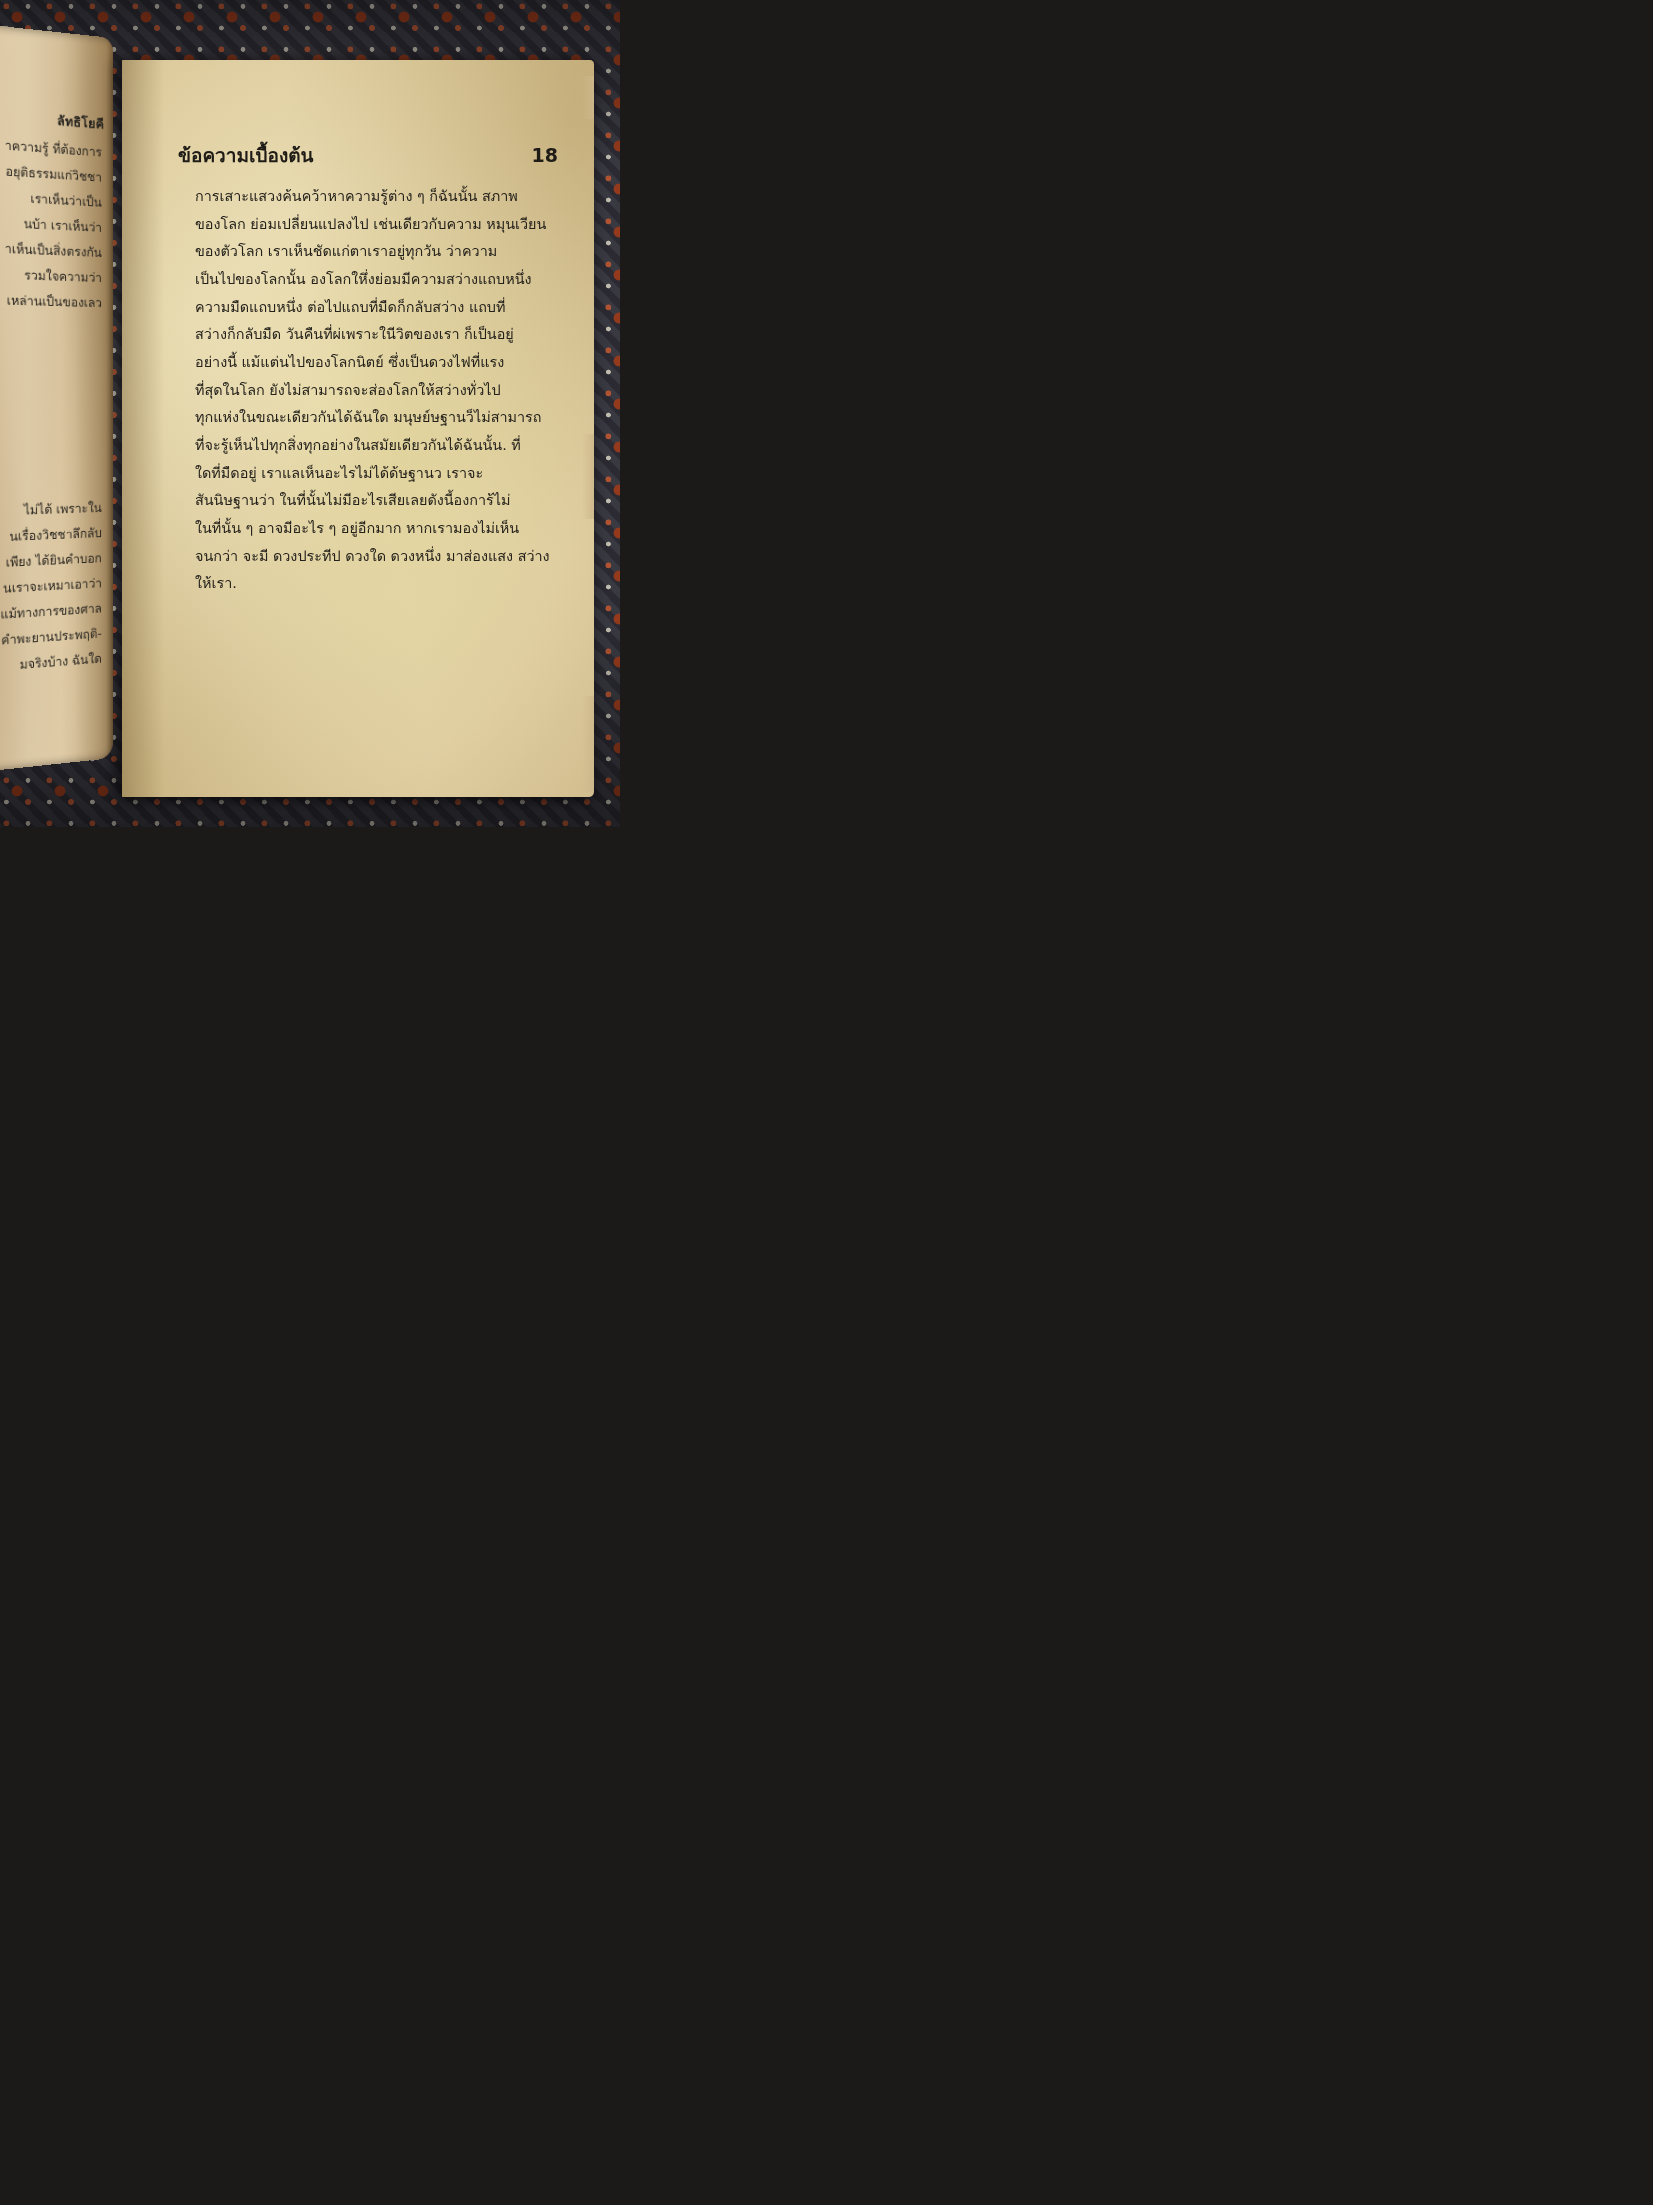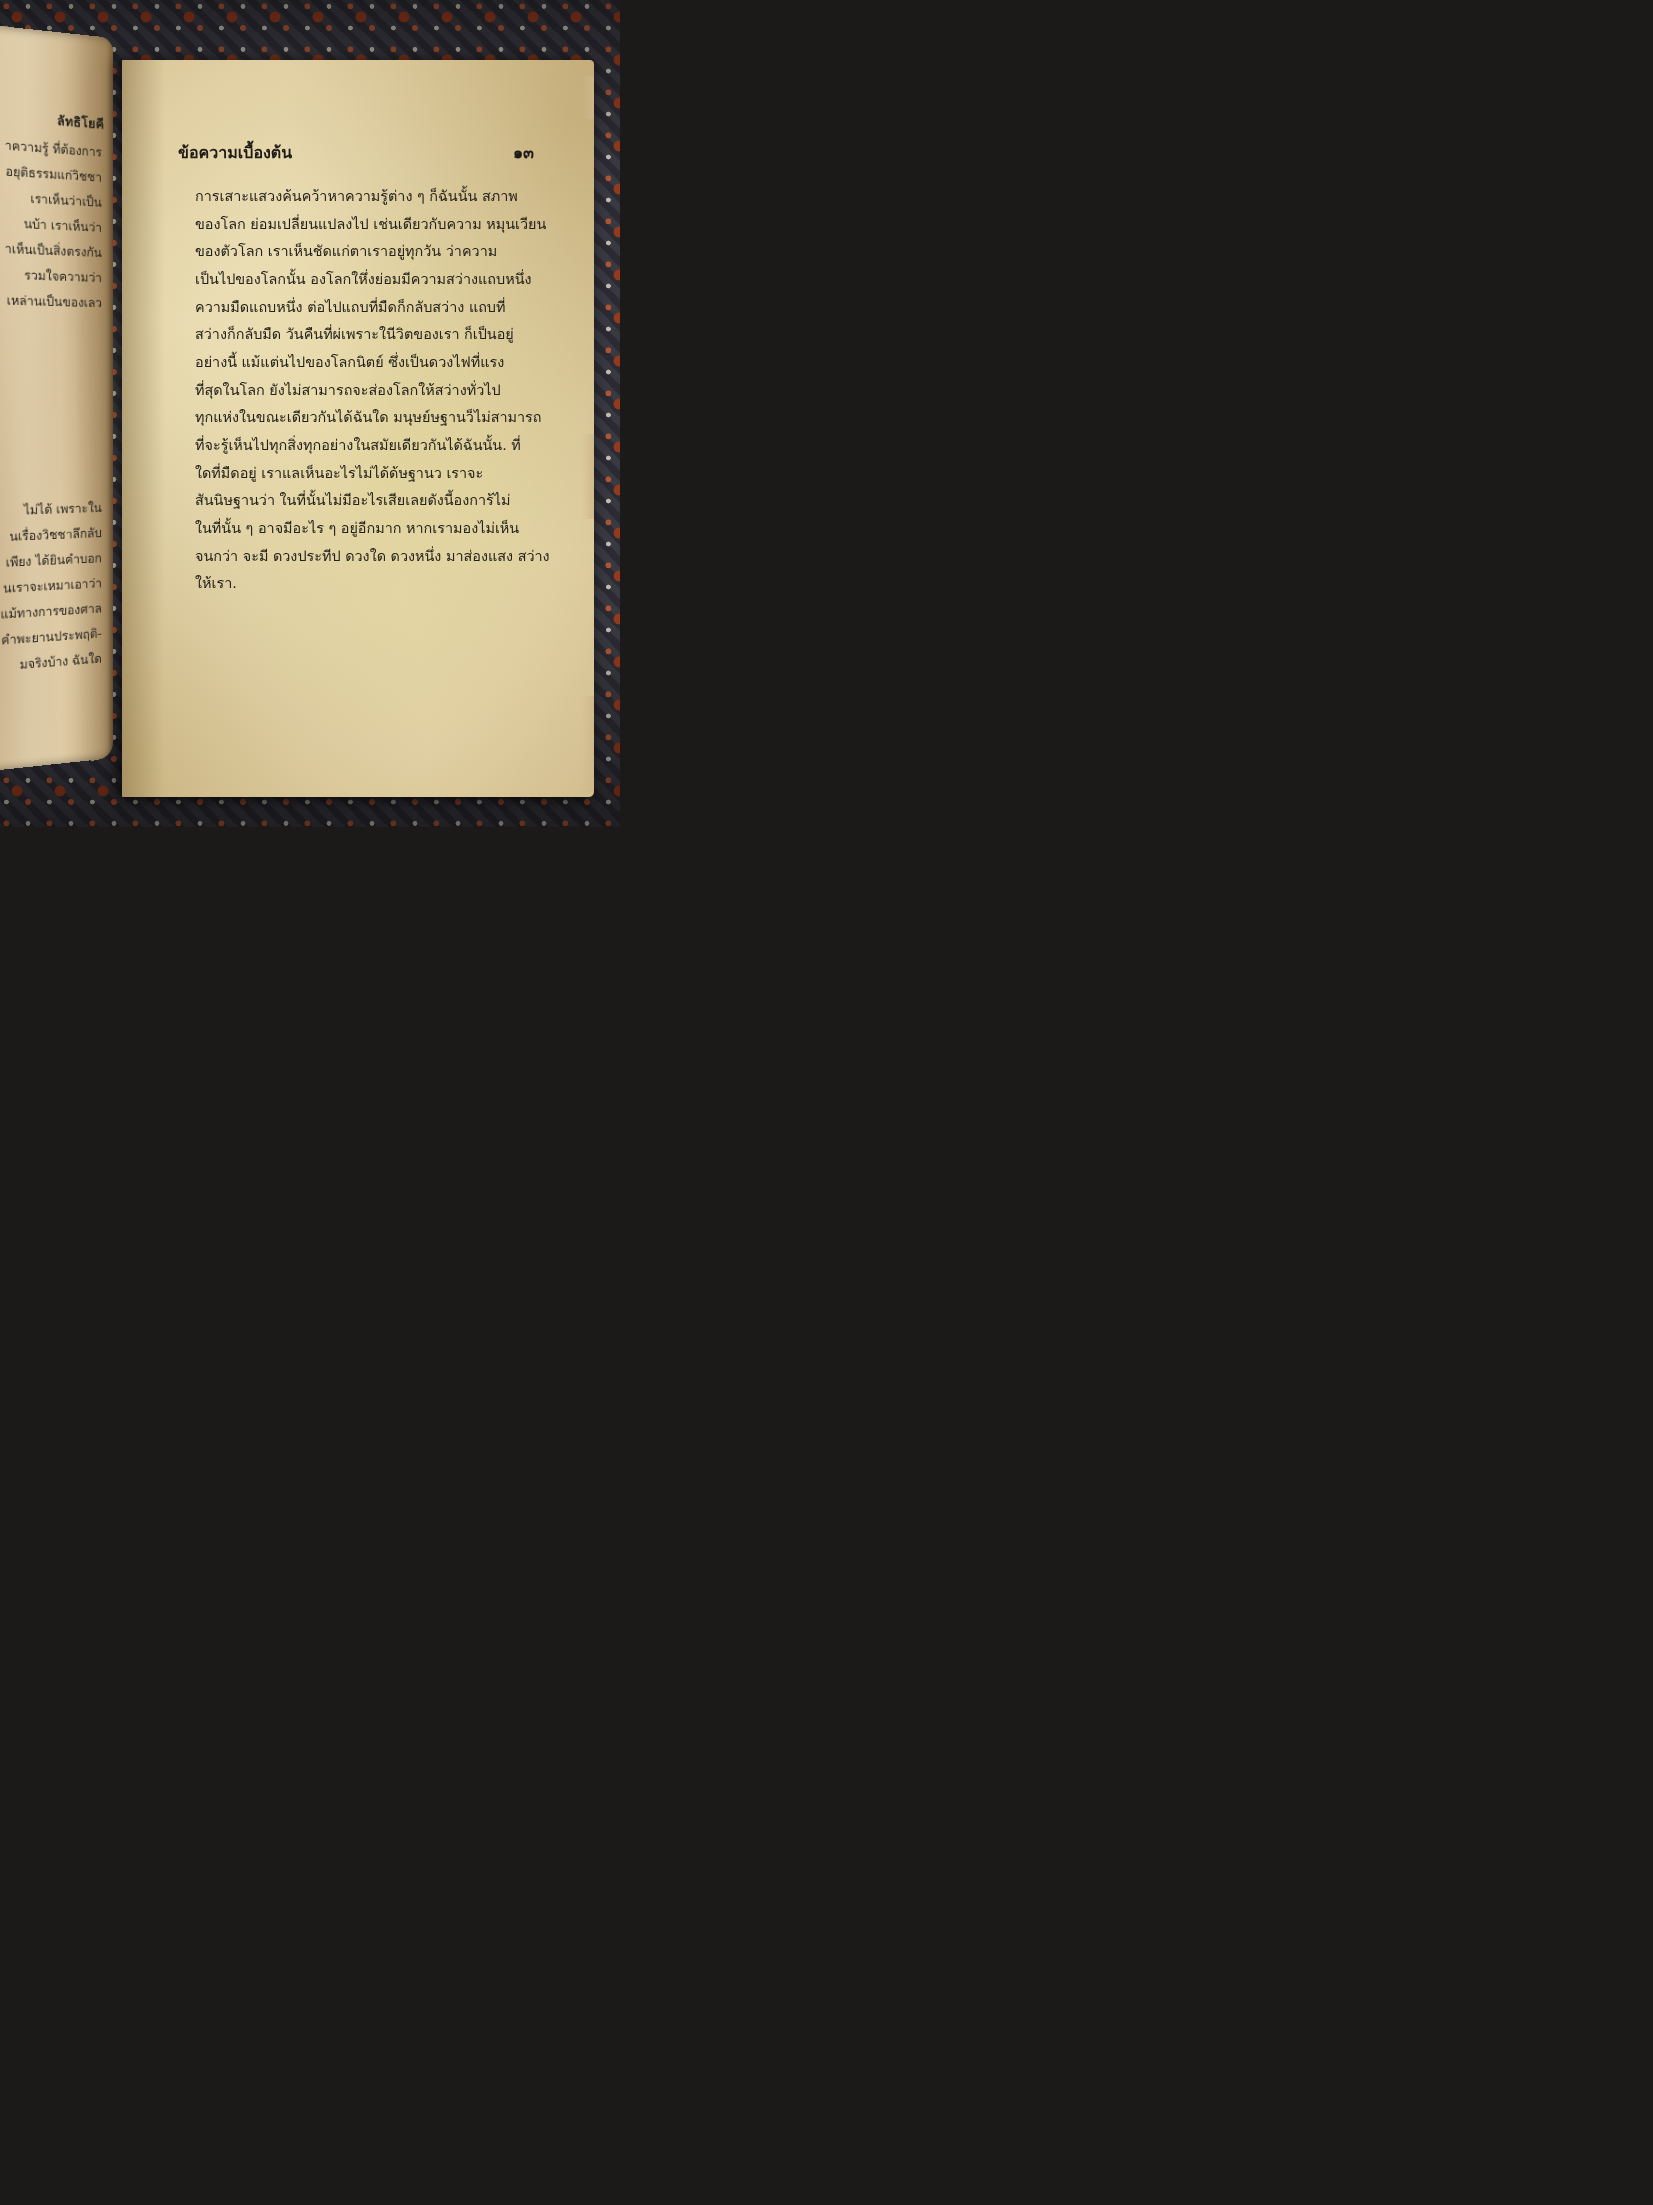--- a/index.html
+++ b/index.html
@@ -134,25 +134,25 @@
     background: linear-gradient(to left, #cdb78c, rgba(205,183,140,0));
   }
   .edge-nick.a { top: 16px; height: 43px; }
   .edge-nick.b { top: 374px; height: 85px; }
   .edge-nick.c { top: 636px; height: 96px; }
 
   .header-row {
     position: absolute;
     top: 80px;
     left: 56px;
-    right: 60px;
+    right: 36px;
     display: flex;
     justify-content: space-between;
     align-items: center;
-    font-size: 16px;
+    font-size: 19px;
     font-weight: bold;
     color: #1f1c17;
   }
   .body-text {
     position: absolute;
     top: 123px;
     left: 73px;
     right: 32px;
     color: #24211b;
     font-size: 14.4px;
@@ -200,21 +200,21 @@
   </div>
 
   <div class="page-right">
     <div class="stain"></div>
     <div class="edge-nick a"></div>
     <div class="edge-nick b"></div>
     <div class="edge-nick c"></div>
 
     <div class="header-row">
       <span>ข้อความเบื้องต้น</span>
-      <span>๑๓</span>
+      <span>18</span>
     </div>
 
     <div class="body-text">
       <p>
         <span class="line">การเสาะแสวงค้นคว้าหาความรู้ต่าง ๆ ก็ฉันนั้น      สภาพ</span>
         <span class="line">ของโลก ย่อมเปลี่ยนแปลงไป เช่นเดียวกับความ หมุนเวียน</span>
         <span class="line">ของตัวโลก        เราเห็นชัดแก่ตาเราอยู่ทุกวัน     ว่าความ</span>
         <span class="line">เป็นไปของโลกนั้น องโลกใหึ่งย่อมมีความสว่างแถบหนึ่ง</span>
         <span class="line">ความมืดแถบหนึ่ง     ต่อไปแถบที่มืดก็กลับสว่าง     แถบที่</span>
         <span class="line">สว่างก็กลับมืด     วันคืนที่ผ่เพราะในีวิตของเรา   ก็เป็นอยู่</span>

